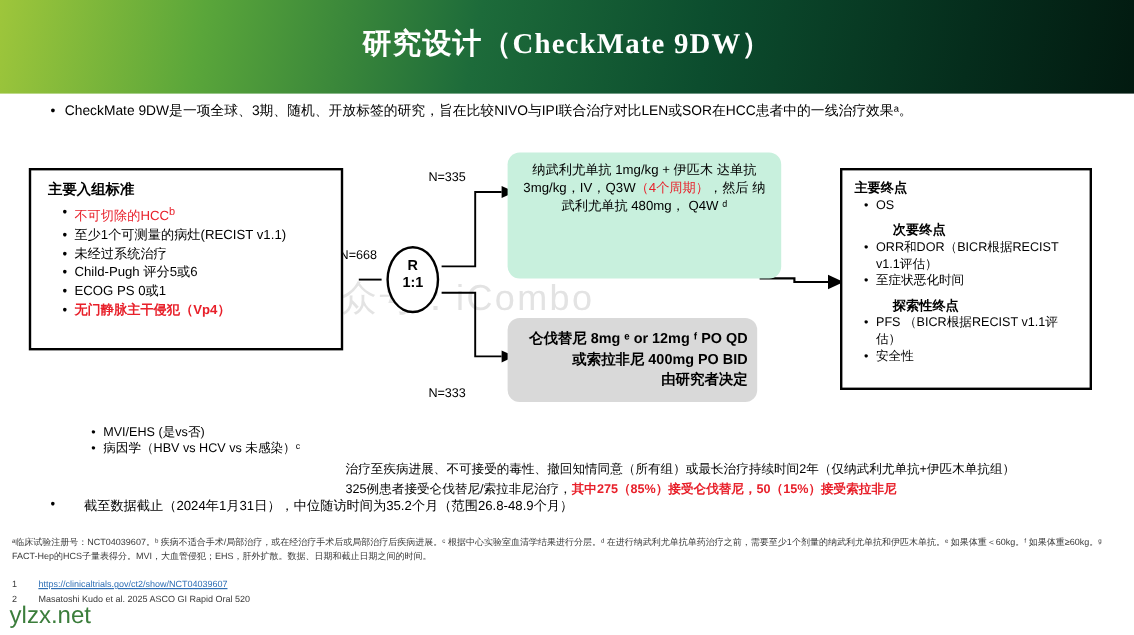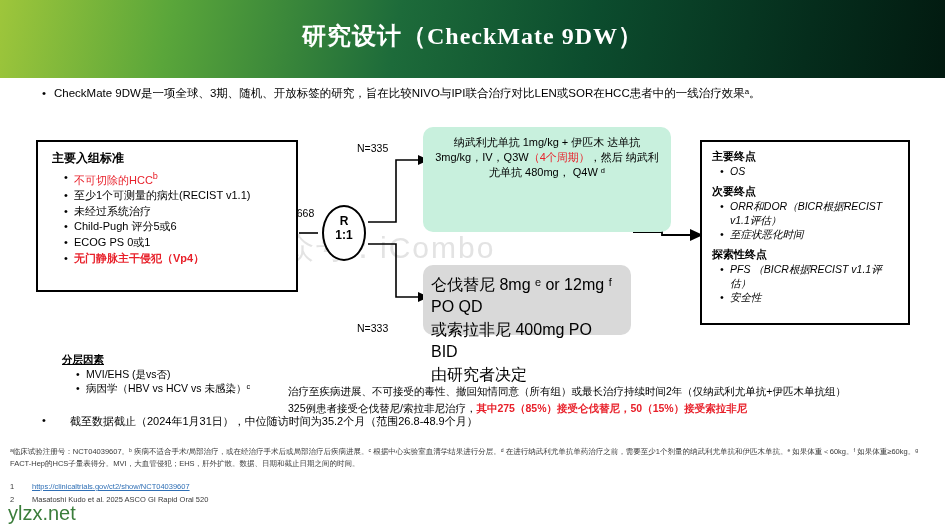--- a/index.html
+++ b/index.html
@@ -61,21 +61,21 @@
     font-size: 11.5px;
     color: #000;
     line-height: 1.3;
   }
   .lead-bullet .dot { position: absolute; left: 0; top: 0; }
   .lead-bullet .txt { display: block; margin-left: 12px; }
 
   
   .crit-box {
     position: absolute;
-    left: 36px; top: 140px;
+    left: 24px; top: 140px;
     width: 262px; height: 152px;
     border: 2px solid #000;
     background: #fff;
     box-sizing: border-box;
     z-index: 2;
   }
   .crit-title {
     font-size: 12px;
     font-weight: bold;
     margin: 8px 0 3px 14px;
@@ -123,67 +123,67 @@
   .n333 {
     position: absolute;
     left: 357px; top: 322px;
     font-size: 10.5px;
   }
 
   
   .arm-a {
     position: absolute;
     left: 423px; top: 127px;
-    width: 248px; height: 105px;
+    width: 228px; height: 105px;
     background: #c8f0dd;
     border-radius: 10px;
     box-sizing: border-box;
     padding: 8px 10px 0 10px;
     font-size: 11px;
     line-height: 1.35;
     text-align: center;
     z-index: 2;
   }
   .arm-b {
     position: absolute;
     left: 423px; top: 265px;
     width: 208px; height: 70px;
     background: #d9d9d9;
     border-radius: 10px;
     box-sizing: border-box;
     padding: 9px 8px 0 8px;
-    font-size: 16px;
+    font-size: 12px;
     line-height: 1.4;
-    text-align: left;
+    text-align: right;
     z-index: 2;
+    font-weight: bold;
   }
 
   
   .end-box {
     position: absolute;
     left: 700px; top: 140px;
     width: 210px; height: 185px;
     border: 2px solid #000;
     background: #fff;
     box-sizing: border-box;
     padding: 7px 6px 0 10px;
     z-index: 2;
   }
   .end-h {
     font-size: 11px;
     font-weight: bold;
     margin: 0 0 1px 0;
   }
-  .end-h.sp { margin-top: 5px; }
+  .end-h.sp { margin-top: 5px; margin-left: 32px; }
   .end-list {
     margin: 0 0 0 8px; padding: 0;
     list-style: none;
     font-size: 10.5px;
     line-height: 1.33;
-    font-style: italic;
   }
   .end-list li { position: relative; padding-left: 10px; }
   .end-list li:before {
     content: "•";
     position: absolute; left: 0; top: 0;
   }
 
   
   .strat {
     position: absolute;
@@ -316,21 +316,20 @@
       <li>至症状恶化时间</li>
     </ul>
     <div class="end-h sp">探索性终点</div>
     <ul class="end-list">
       <li>PFS （BICR根据RECIST v1.1评估）</li>
       <li>安全性</li>
     </ul>
   </div>
 
   <div class="strat">
-    <div class="strat-title">分层因素</div>
     <ul>
       <li>MVI/EHS (是vs否)</li>
       <li>病因学（HBV vs HCV vs 未感染）ᶜ</li>
     </ul>
   </div>
 
   <div class="mid-note">
     <div>治疗至疾病进展、不可接受的毒性、撤回知情同意（所有组）或最长治疗持续时间2年（仅纳武利尤单抗+伊匹木单抗组）</div>
     <div>
       <span>325例患者接受仑伐替尼/索拉非尼治疗，</span><span class="red-b">其中275（85%）接受仑伐替尼，50（15%）接受索拉非尼</span>

